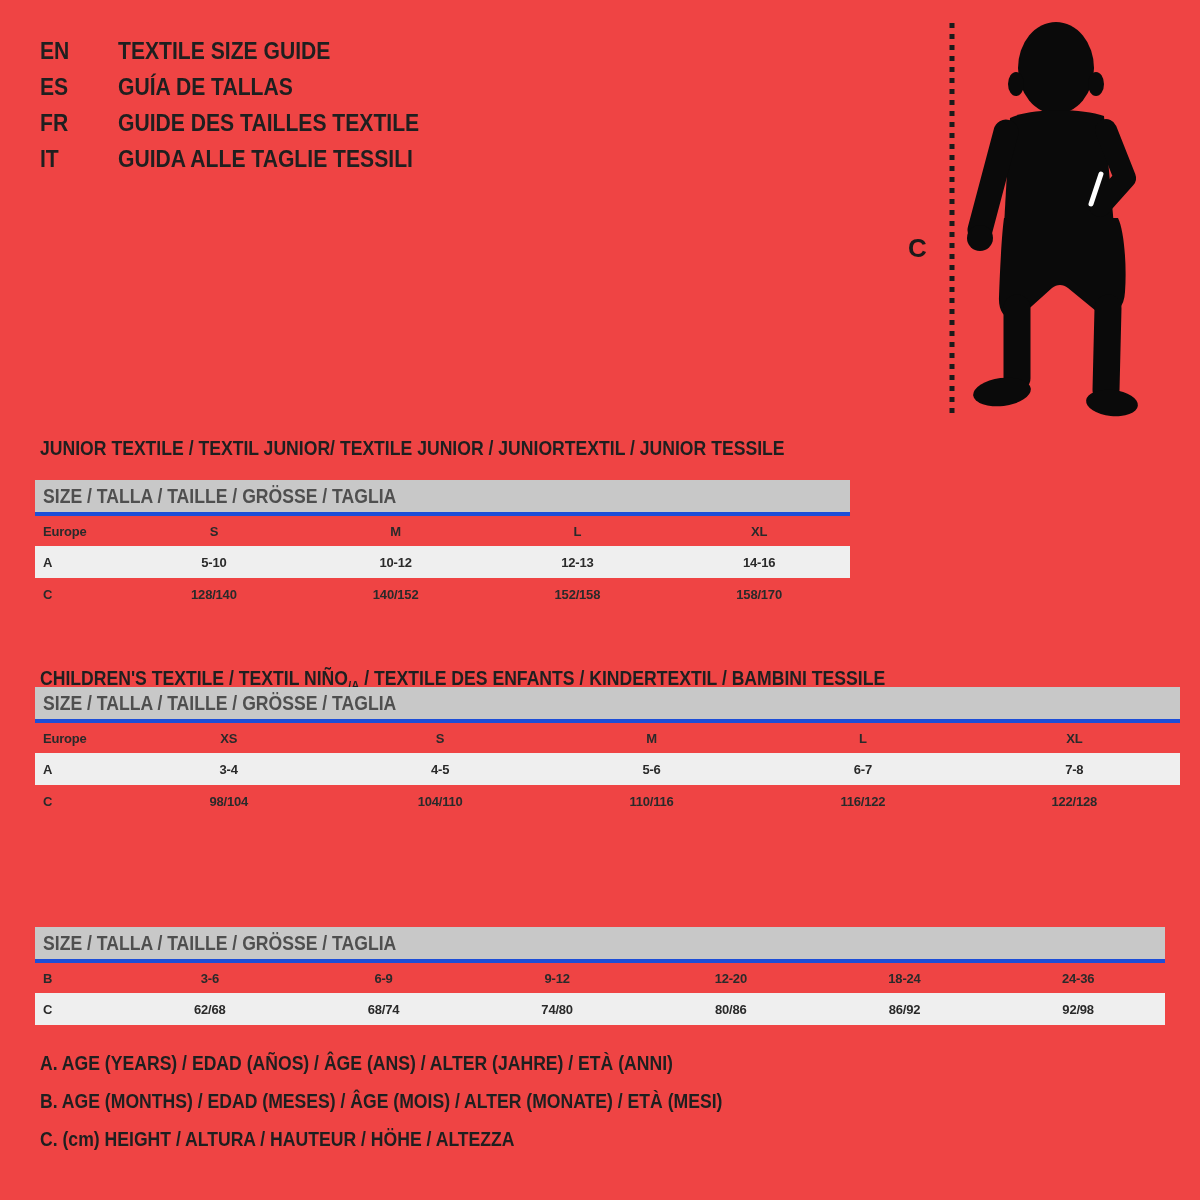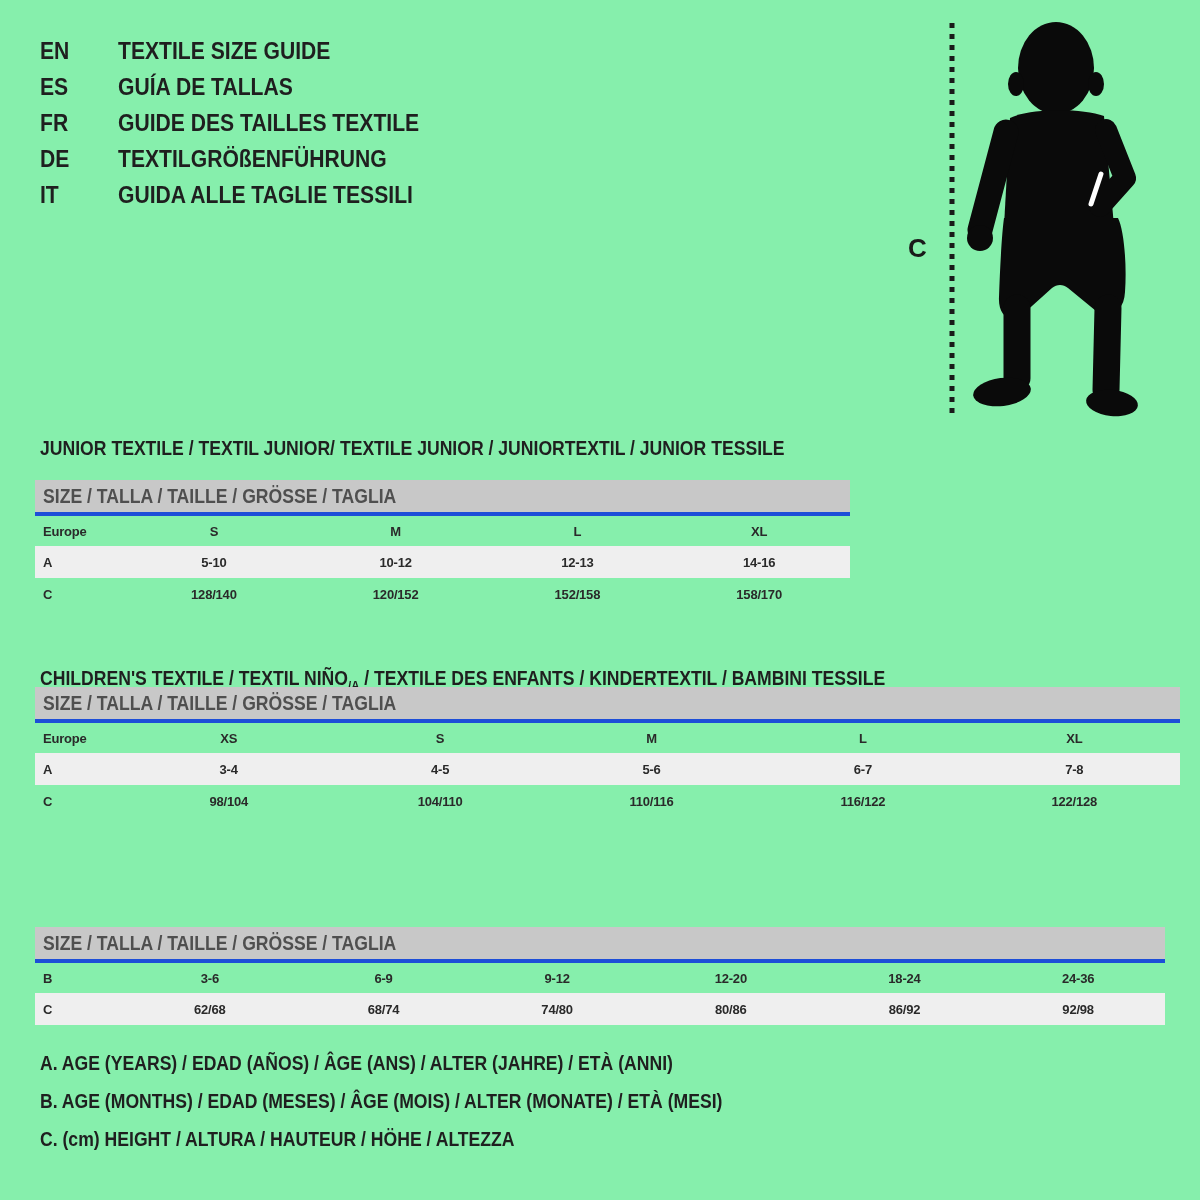--- a/index.html
+++ b/index.html
@@ -1,18 +1,18 @@
 <!DOCTYPE html>
 <html><head>
 <meta charset="utf-8">
 <style>
   * { margin:0; padding:0; box-sizing:border-box; }
   html,body { background:#ffffff; }
   .page {
-    position:relative; width:1200px; height:1200px; background:#86efac;
+    position:relative; width:1200px; height:1200px; background:#ef4444;
     font-family:"Liberation Sans", sans-serif; color:#1f1f1f; overflow:hidden;
   }
   .cond { display:inline-block; transform:scaleX(0.88); transform-origin:0 50%; white-space:nowrap; }
 
   
   .langs { position:absolute; left:40px; top:33px; }
   .lang-row { display:flex; height:36px; align-items:center; }
   .lang-code { width:78px; font-size:24px; font-weight:700; }
   .lang-label { font-size:24px; font-weight:700; }
 
@@ -57,24 +57,20 @@
       <span class="lang-code cond">EN</span>
       <span class="lang-label cond">TEXTILE SIZE GUIDE</span>
     </div>
     <div class="lang-row">
       <span class="lang-code cond">ES</span>
       <span class="lang-label cond">GUÍA DE TALLAS</span>
     </div>
     <div class="lang-row">
       <span class="lang-code cond">FR</span>
       <span class="lang-label cond">GUIDE DES TAILLES TEXTILE</span>
-    </div>
-    <div class="lang-row">
-      <span class="lang-code cond">DE</span>
-      <span class="lang-label cond">TEXTILGRÖßENFÜHRUNG</span>
     </div>
     <div class="lang-row">
       <span class="lang-code cond">IT</span>
       <span class="lang-label cond">GUIDA ALLE TAGLIE TESSILI</span>
     </div>
   </div>
 
   <svg class="figure-svg" width="265" height="412" viewBox="0 0 265 412">
     <text x="18" y="242" font-size="26" font-weight="bold" fill="#1a1a1a">C</text>
     <line x1="62" y1="8" x2="62" y2="402" stroke="#1a1a1a" stroke-width="5" stroke-dasharray="5 6"></line>
@@ -124,21 +120,21 @@
       <tr class="shaded">
         <td class="rowlabel">A</td>
         <td>5-10</td>
         <td>10-12</td>
         <td>12-13</td>
         <td>14-16</td>
       </tr>
       <tr>
         <td class="rowlabel">C</td>
         <td>128/140</td>
-        <td>120/152</td>
+        <td>140/152</td>
         <td>152/158</td>
         <td>158/170</td>
       </tr>
     </tbody>
   </table>
 
   <div class="section-title" id="children-title">
     <span class="cond"><span>CHILDREN'S TEXTILE / TEXTIL NIÑO</span><span class="subA">/A</span><span> / TEXTILE DES ENFANTS / KINDERTEXTIL / BAMBINI TESSILE</span></span>
   </div>
   <table class="size-table" id="children-table">

